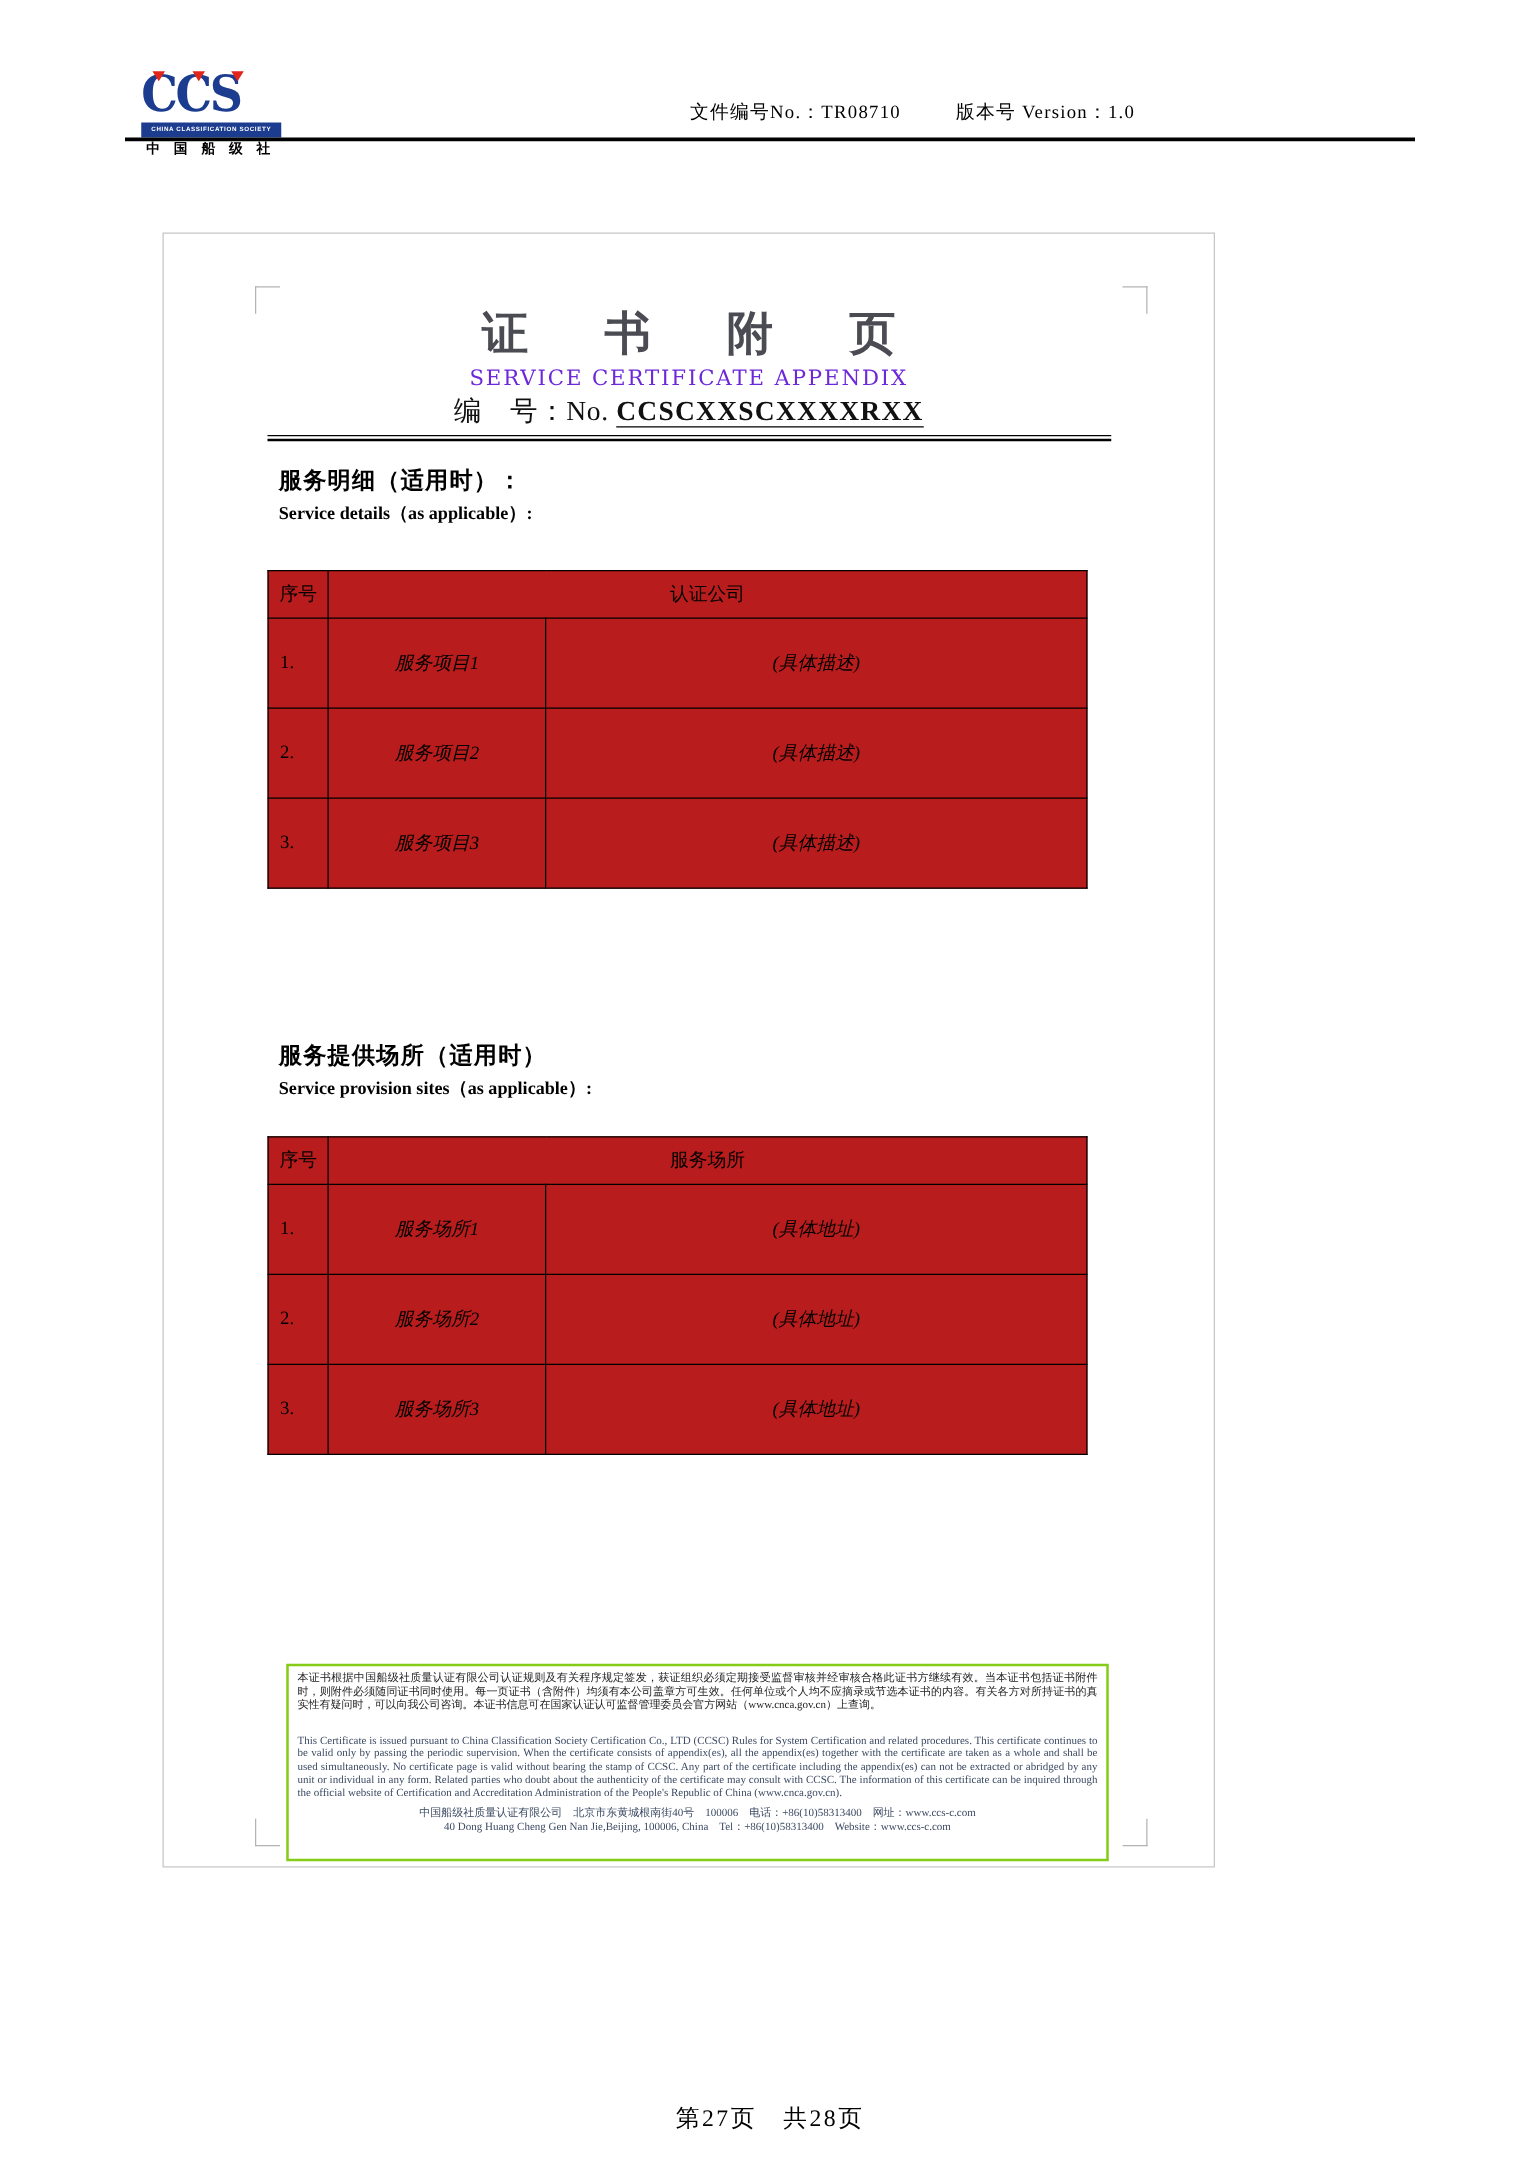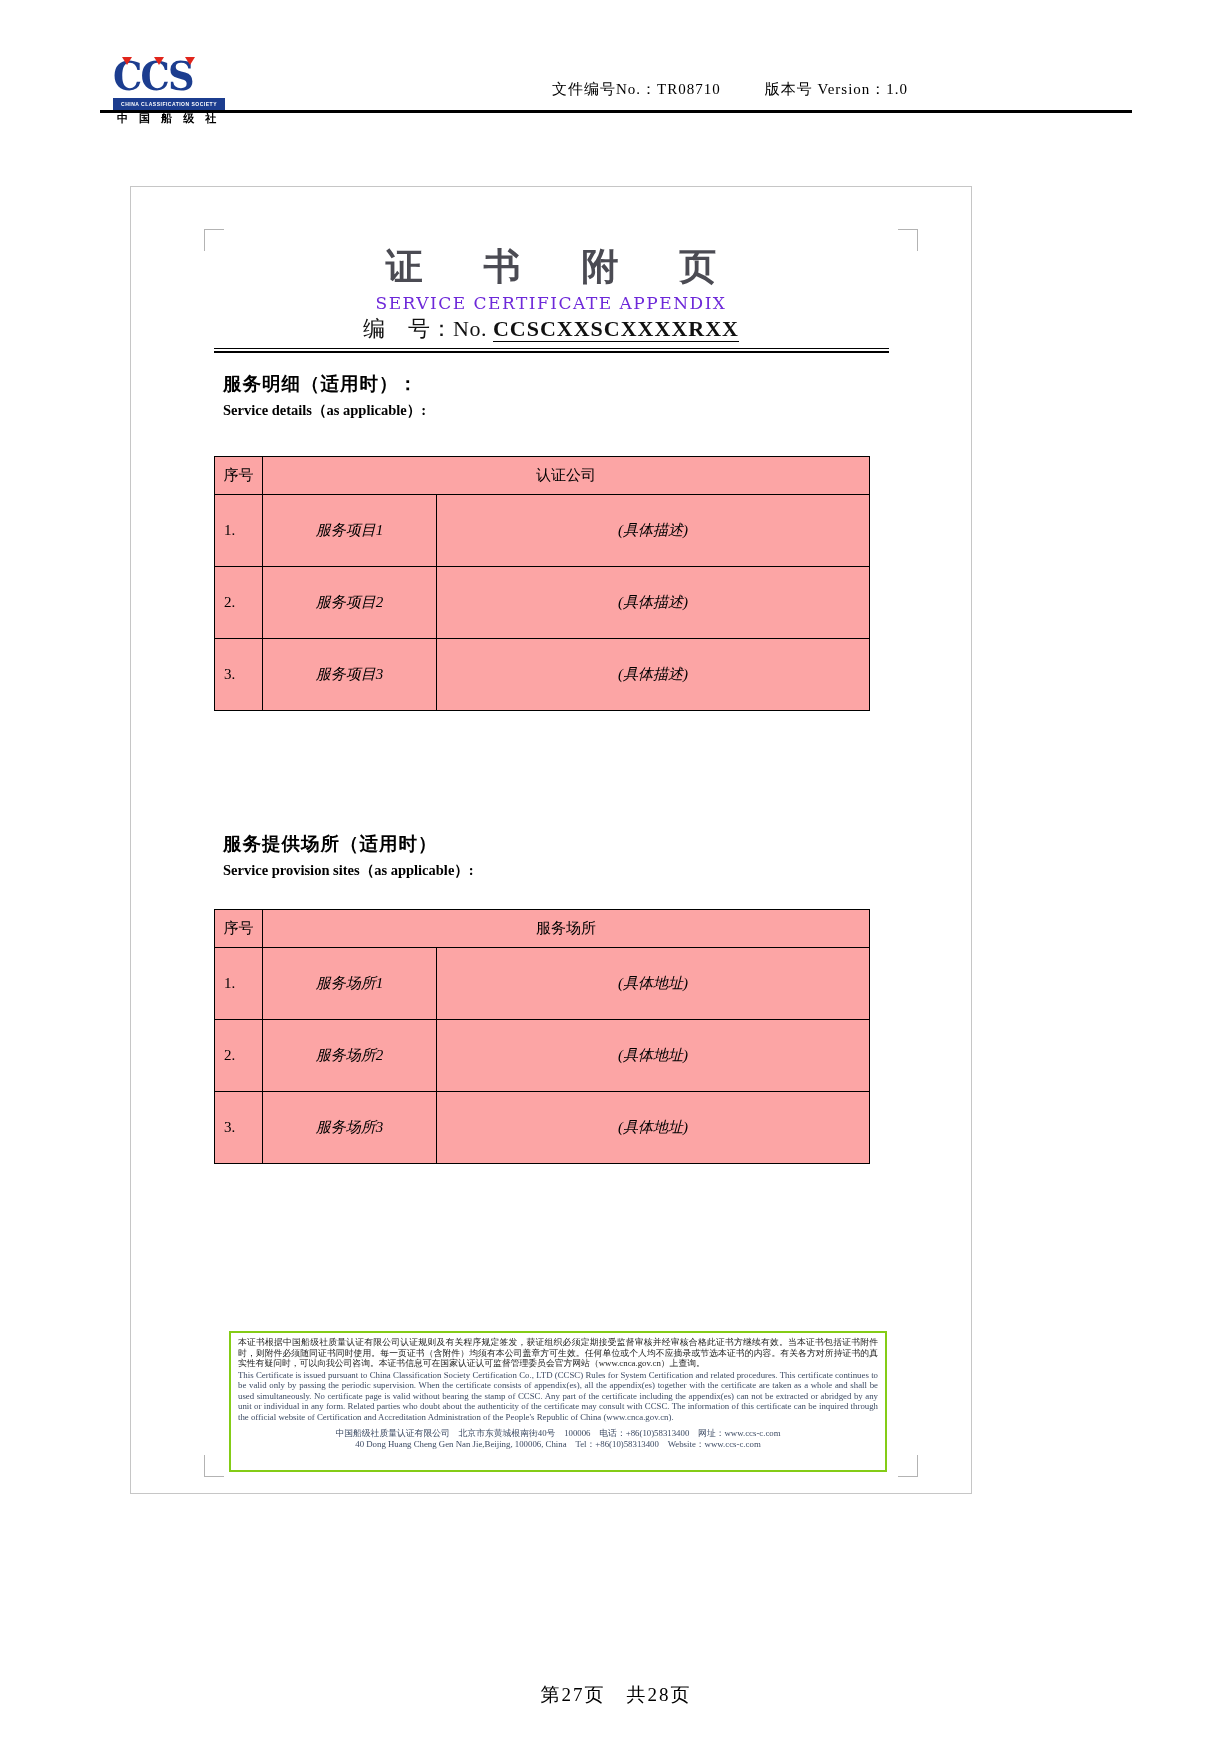--- a/index.html
+++ b/index.html
@@ -55,33 +55,33 @@
                  border-top:1px solid #000; border-bottom:2px solid #000; }
 
   .section { position:absolute; left:92px; }
   .sec1 { top:184px; }
   .sec2 { top:644px; }
   .sec-cn { font-family:"Liberation Sans",sans-serif; font-weight:bold; font-size:18.5px;
             letter-spacing:1px; color:#000; }
   .sec-en { margin-top:5px; font-family:"Liberation Serif",serif; font-weight:bold; font-size:14.5px; }
 
   table.svc { position:absolute; left:83px; width:655px; border-collapse:collapse;
-              table-layout:fixed; background:#fca5a5; }
+              table-layout:fixed; background:#b91c1c; }
   .t1 { top:269px; } .t2 { top:722px; }
   table.svc th, table.svc td { border:1px solid #000; }
   table.svc th { height:38px; font-family:"Liberation Sans",sans-serif; font-weight:normal;
                  font-size:15px; text-align:center; vertical-align:middle; }
   table.svc td { height:72px; vertical-align:middle; font-size:15px; }
   td.cell-no { text-align:left; padding-left:9px; }
   td.cell-it { text-align:center; font-style:italic; }
 
   .fineprint { position:absolute; left:98px; top:1144px; width:658px;
                border:2px solid #84cc16; padding:4px 7px 20px; }
   .fp-zh { font-size:8.8px; line-height:10.5px; color:#222; text-align:justify; }
-  .fp-en { font-size:8.8px; line-height:10.5px; color:#3c4a63; text-align:justify; margin-top:1px; }
+  .fp-en { font-size:8.8px; line-height:10.5px; color:#3c4a63; text-align:justify; margin-top:18px; }
   .fp-contact { margin-top:6px; text-align:center; font-size:8.8px; line-height:11px; color:#3c4a63; }
 
   .page-footer { position:absolute; left:0; top:1682px; width:100%; text-align:center;
                  font-size:19px; letter-spacing:2px; color:#000; }
 </style>
 </head>
 <body>
 
 <div class="canvas">
 

